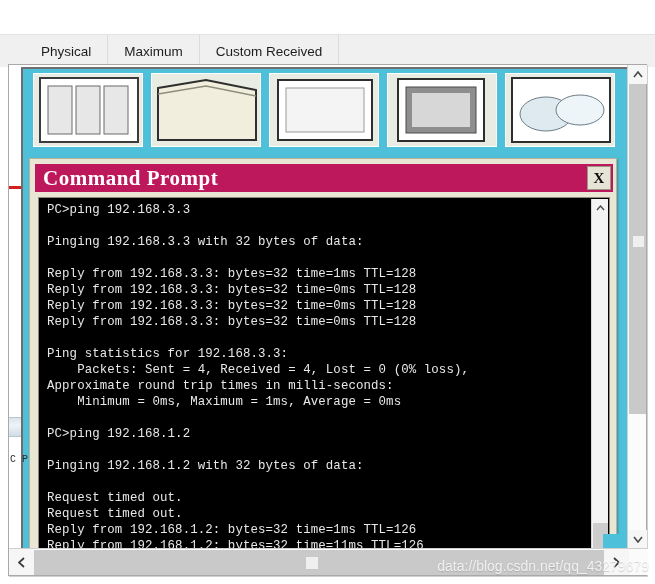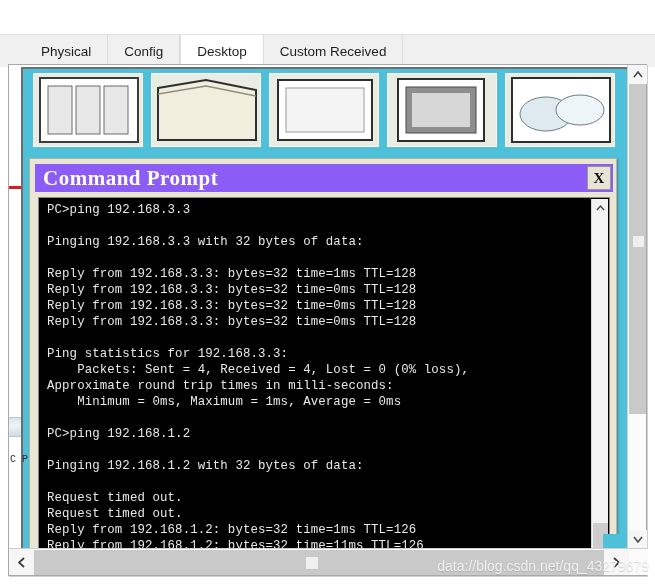--- a/index.html
+++ b/index.html
@@ -179,21 +179,21 @@
     left: 20px; top: 93px;
     width: 588px; height: 450px;
     background: #e9e6d6;
     border: 1px solid #b8b49c;
     box-shadow: 1px 1px 2px rgba(0,0,0,.28);
   }
   .cmd-titlebar {
     position: absolute;
     left: 5px; top: 5px;
     width: 578px; height: 28px;
-    background: #8b5cf6;
+    background: #be185d;
     display: flex;
     align-items: center;
   }
   .cmd-title {
     color: #ffffff;
     font-family: "Liberation Serif", serif;
     font-weight: bold;
     font-size: 21px;
     margin-left: 8px;
     letter-spacing: .5px;
@@ -334,22 +334,21 @@
 </style>
 </head>
 <body>
 
 <div id="app">
 
 
   <div class="tabstrip">
     <div class="tabs-inner">
       <div class="tab">Physical</div>
-      <div class="tab">Config</div>
-      <div class="tab active">Desktop</div>
+      <div class="tab">Maximum</div>
       <div class="tab">Custom Received</div>
     </div>
   </div>
 
   <div class="desk-frame">
 
     <div class="desk-canvas">
       <div class="desk-bg"></div>
       <div class="red-tick"></div>
       <div class="left-shelf"></div>

